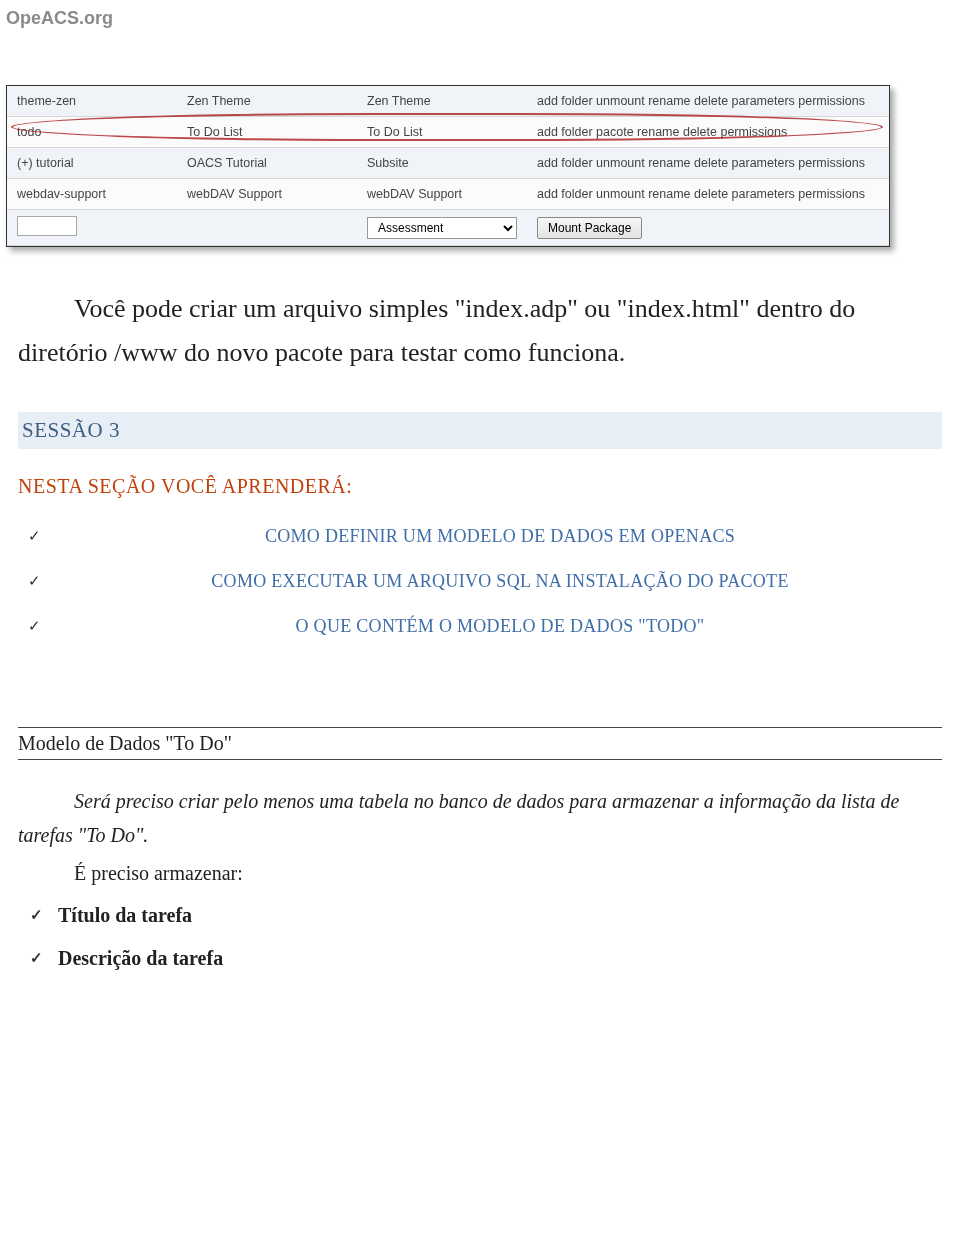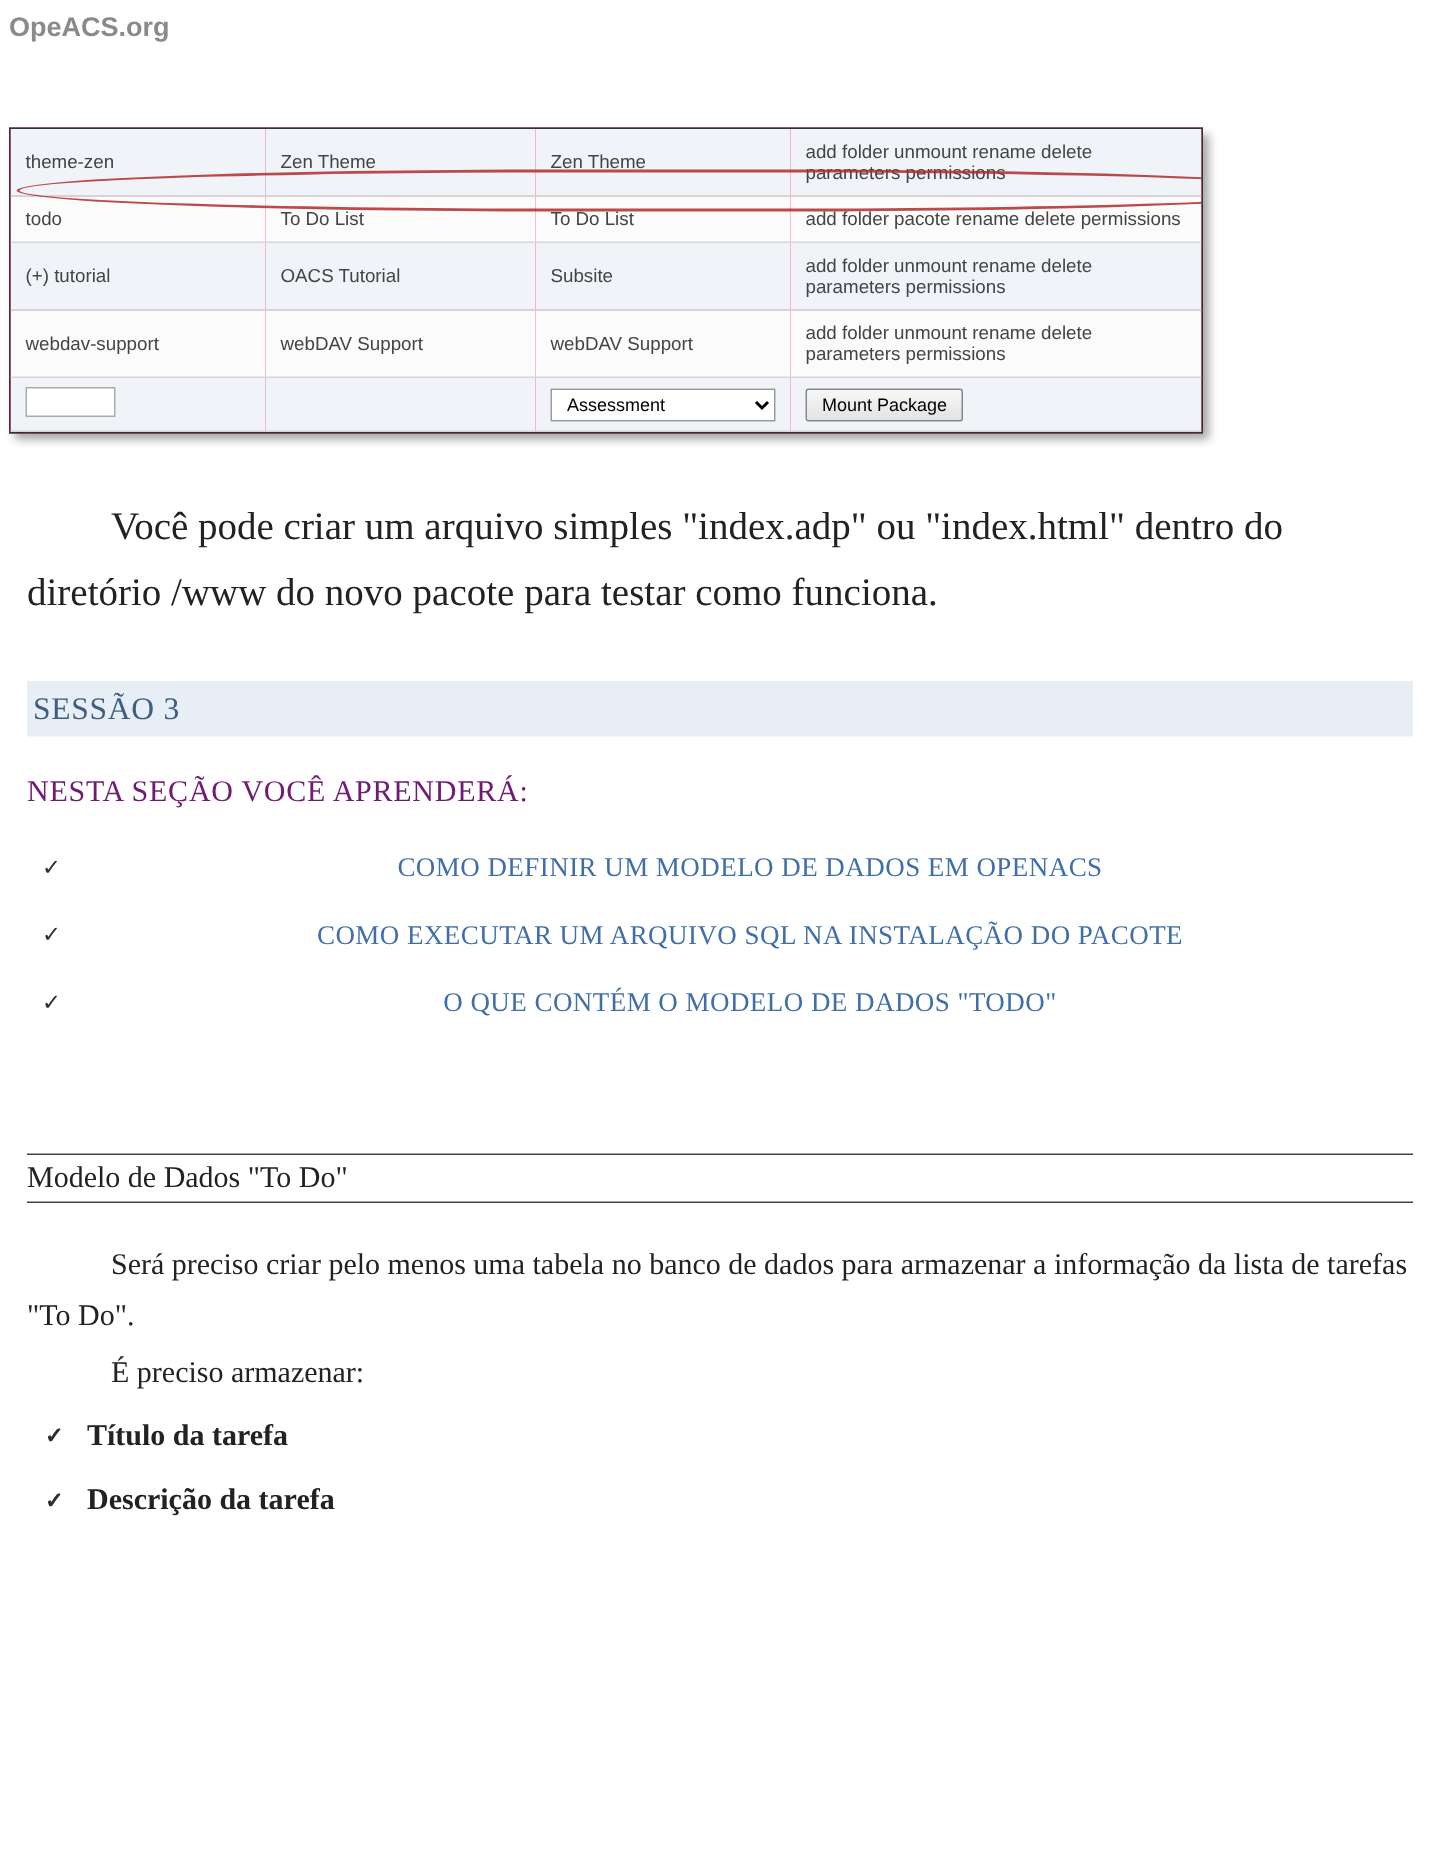--- a/index.html
+++ b/index.html
@@ -11,24 +11,24 @@
   }
   .site-title {
     font-family: Verdana, Arial, sans-serif;
     font-weight: bold;
     color: #8a8a8a;
     font-size: 18px;
     padding: 8px 16px 0 6px;
   }
   .figure-wrap {
     margin: 56px 0 40px 6px;
-    width: 796px;
+    width: 884px;
     border: 1px solid #333;
     box-shadow: 4px 4px 6px rgba(0,0,0,0.35);
-    background: #be185d;
+    background: #fef9c3;
     position: relative;
     overflow: hidden;
   }
   .tbl {
     width: 100%;
     font-family: Arial, Helvetica, sans-serif;
     font-size: 12.5px;
     border-collapse: collapse;
   }
   .tbl td {
@@ -87,21 +87,21 @@
   .session-head {
     background: #e7eef6;
     color: #3f5e82;
     font-family: "Times New Roman", serif;
     font-size: 21px;
     letter-spacing: 0.5px;
     padding: 6px 4px;
     margin-bottom: 26px;
   }
   .subhead {
-    color: #701a75;
+    color: #c2410c;
     font-family: "Times New Roman", serif;
     font-size: 20px;
     letter-spacing: 0.5px;
     margin-bottom: 28px;
   }
   .goal-list {
     list-style: none;
     padding: 0 0 0 40px;
     margin-bottom: 90px;
     text-align: center;
@@ -127,20 +127,21 @@
     padding: 4px 0;
     border-top: 1px solid #444;
     border-bottom: 1px solid #444;
     margin-bottom: 24px;
   }
   .para2 {
     font-size: 20px;
     line-height: 1.7;
     text-indent: 56px;
     margin-bottom: 4px;
+    font-style: italic;
   }
   .para3 {
     font-size: 20px;
     line-height: 1.7;
     text-indent: 56px;
     margin-bottom: 14px;
   }
   .store-list {
     list-style: none;
     padding: 0 0 0 40px;

